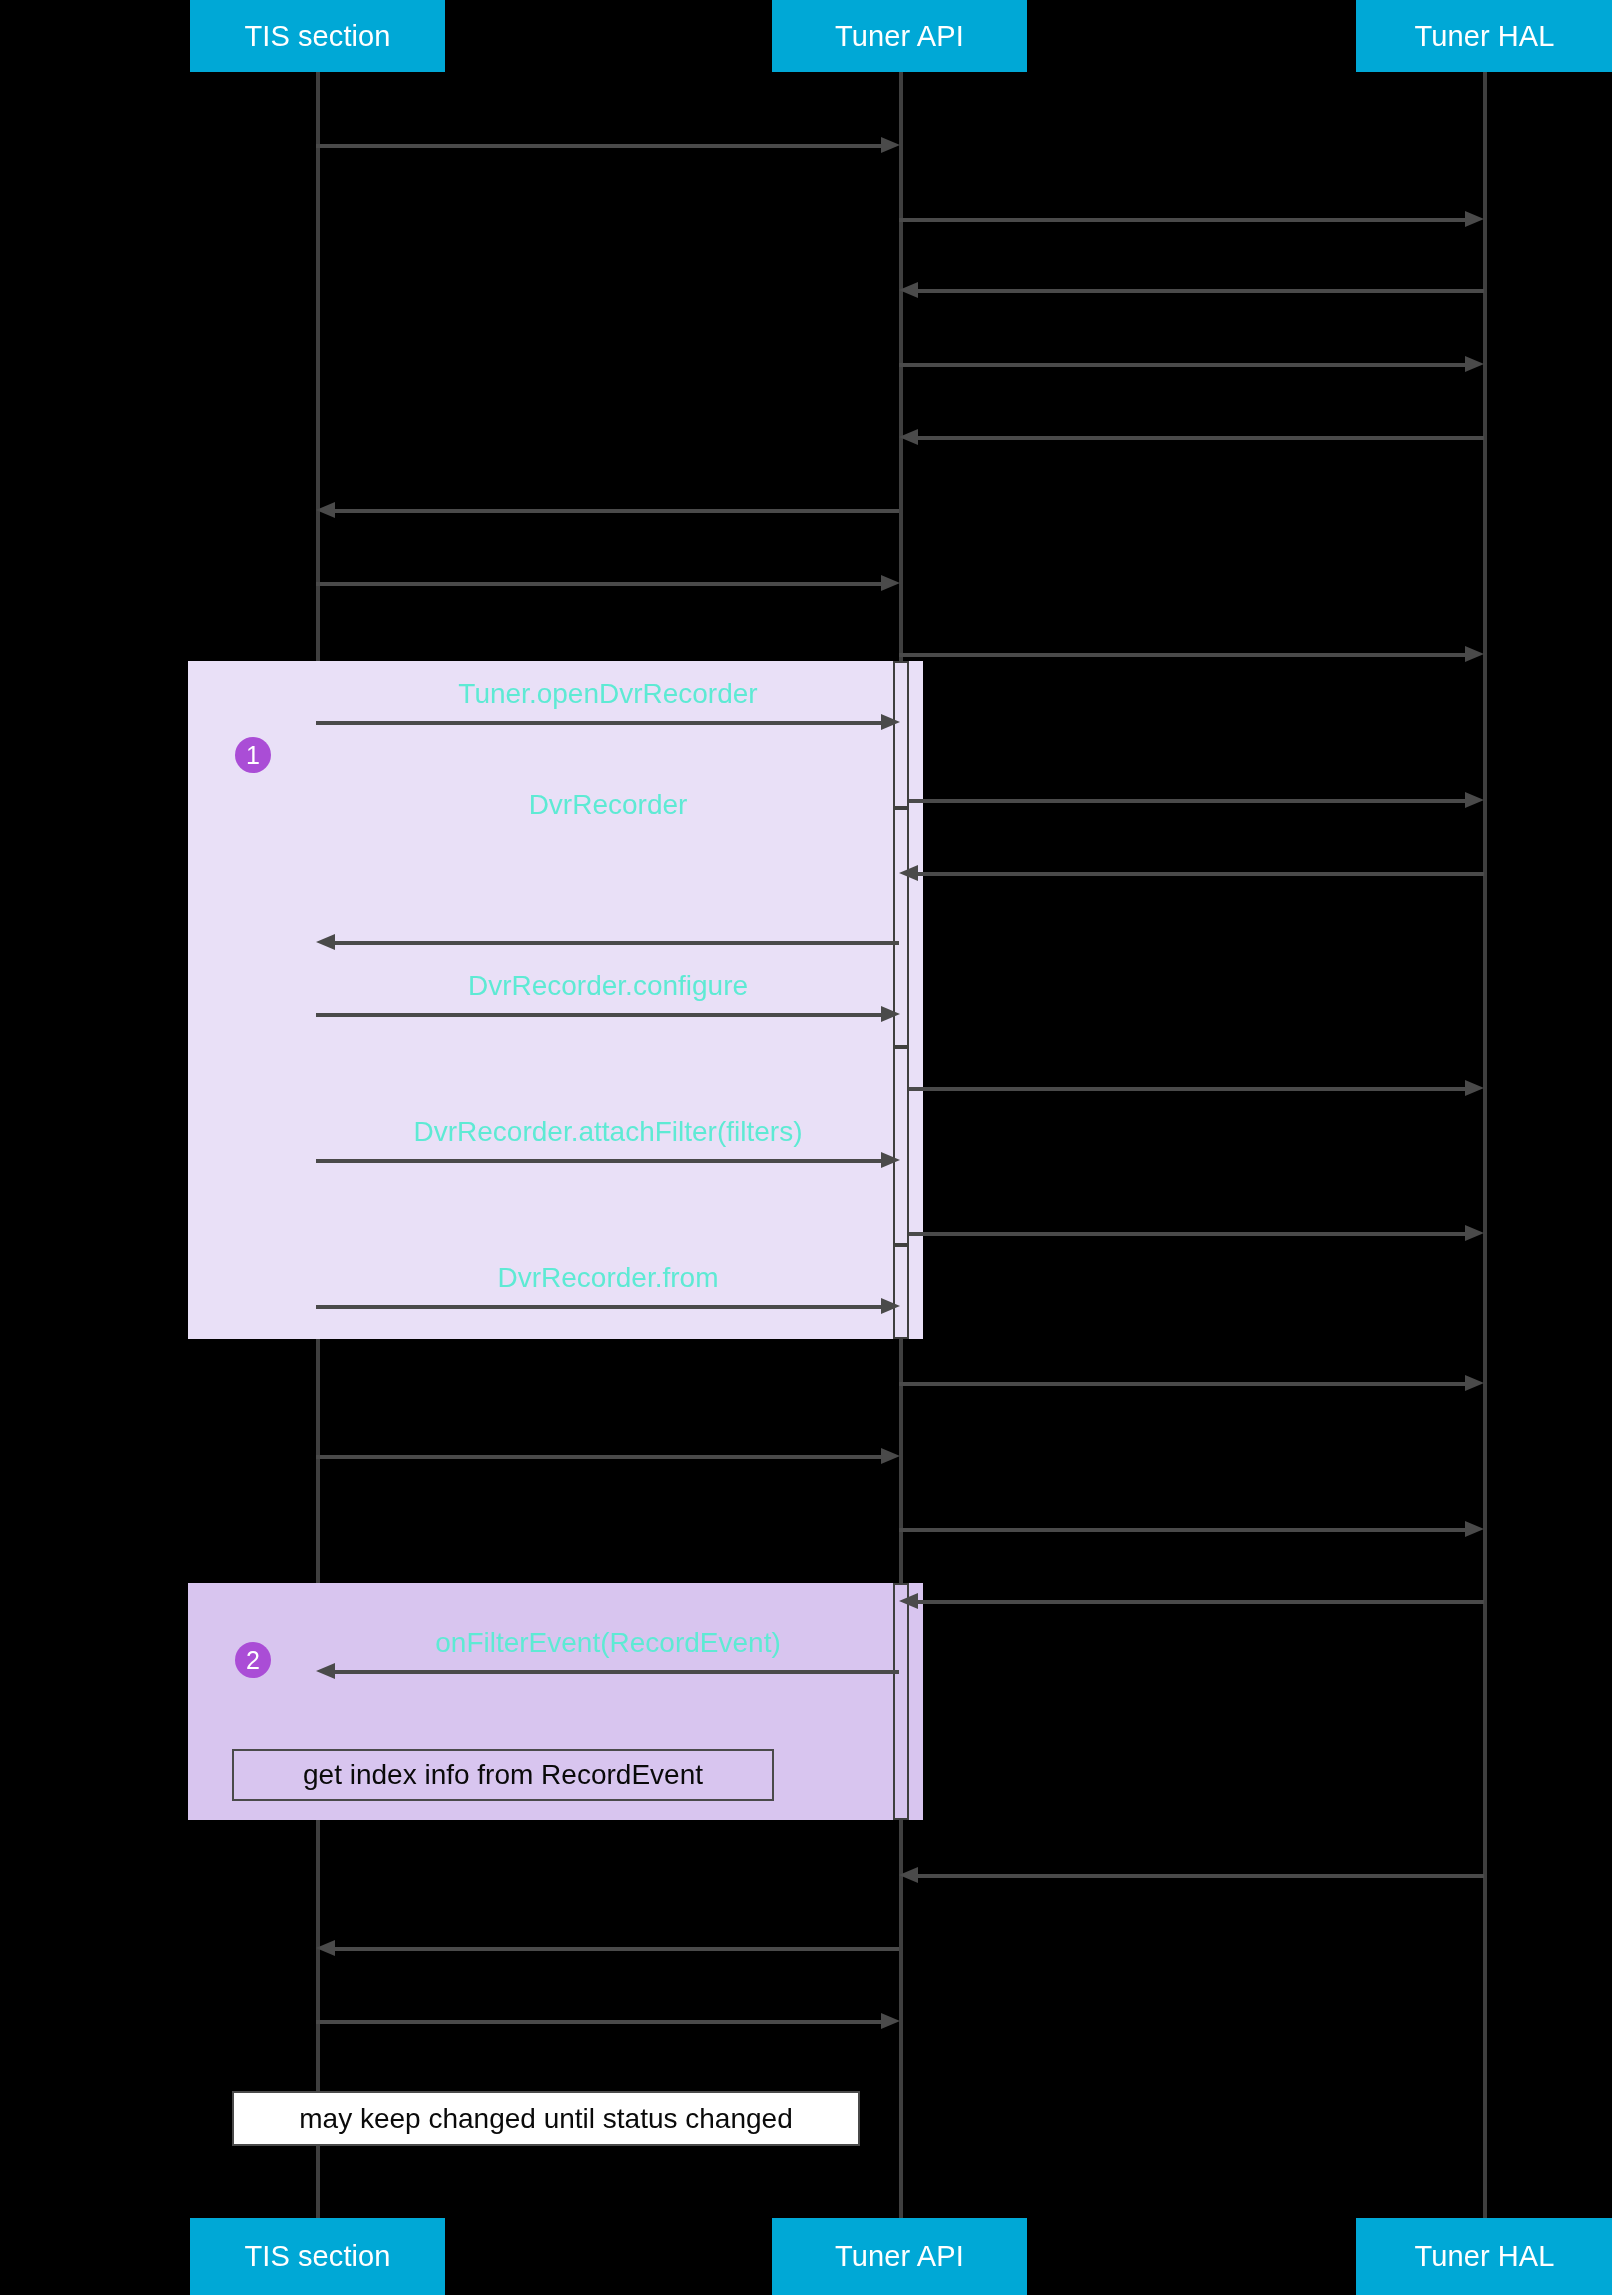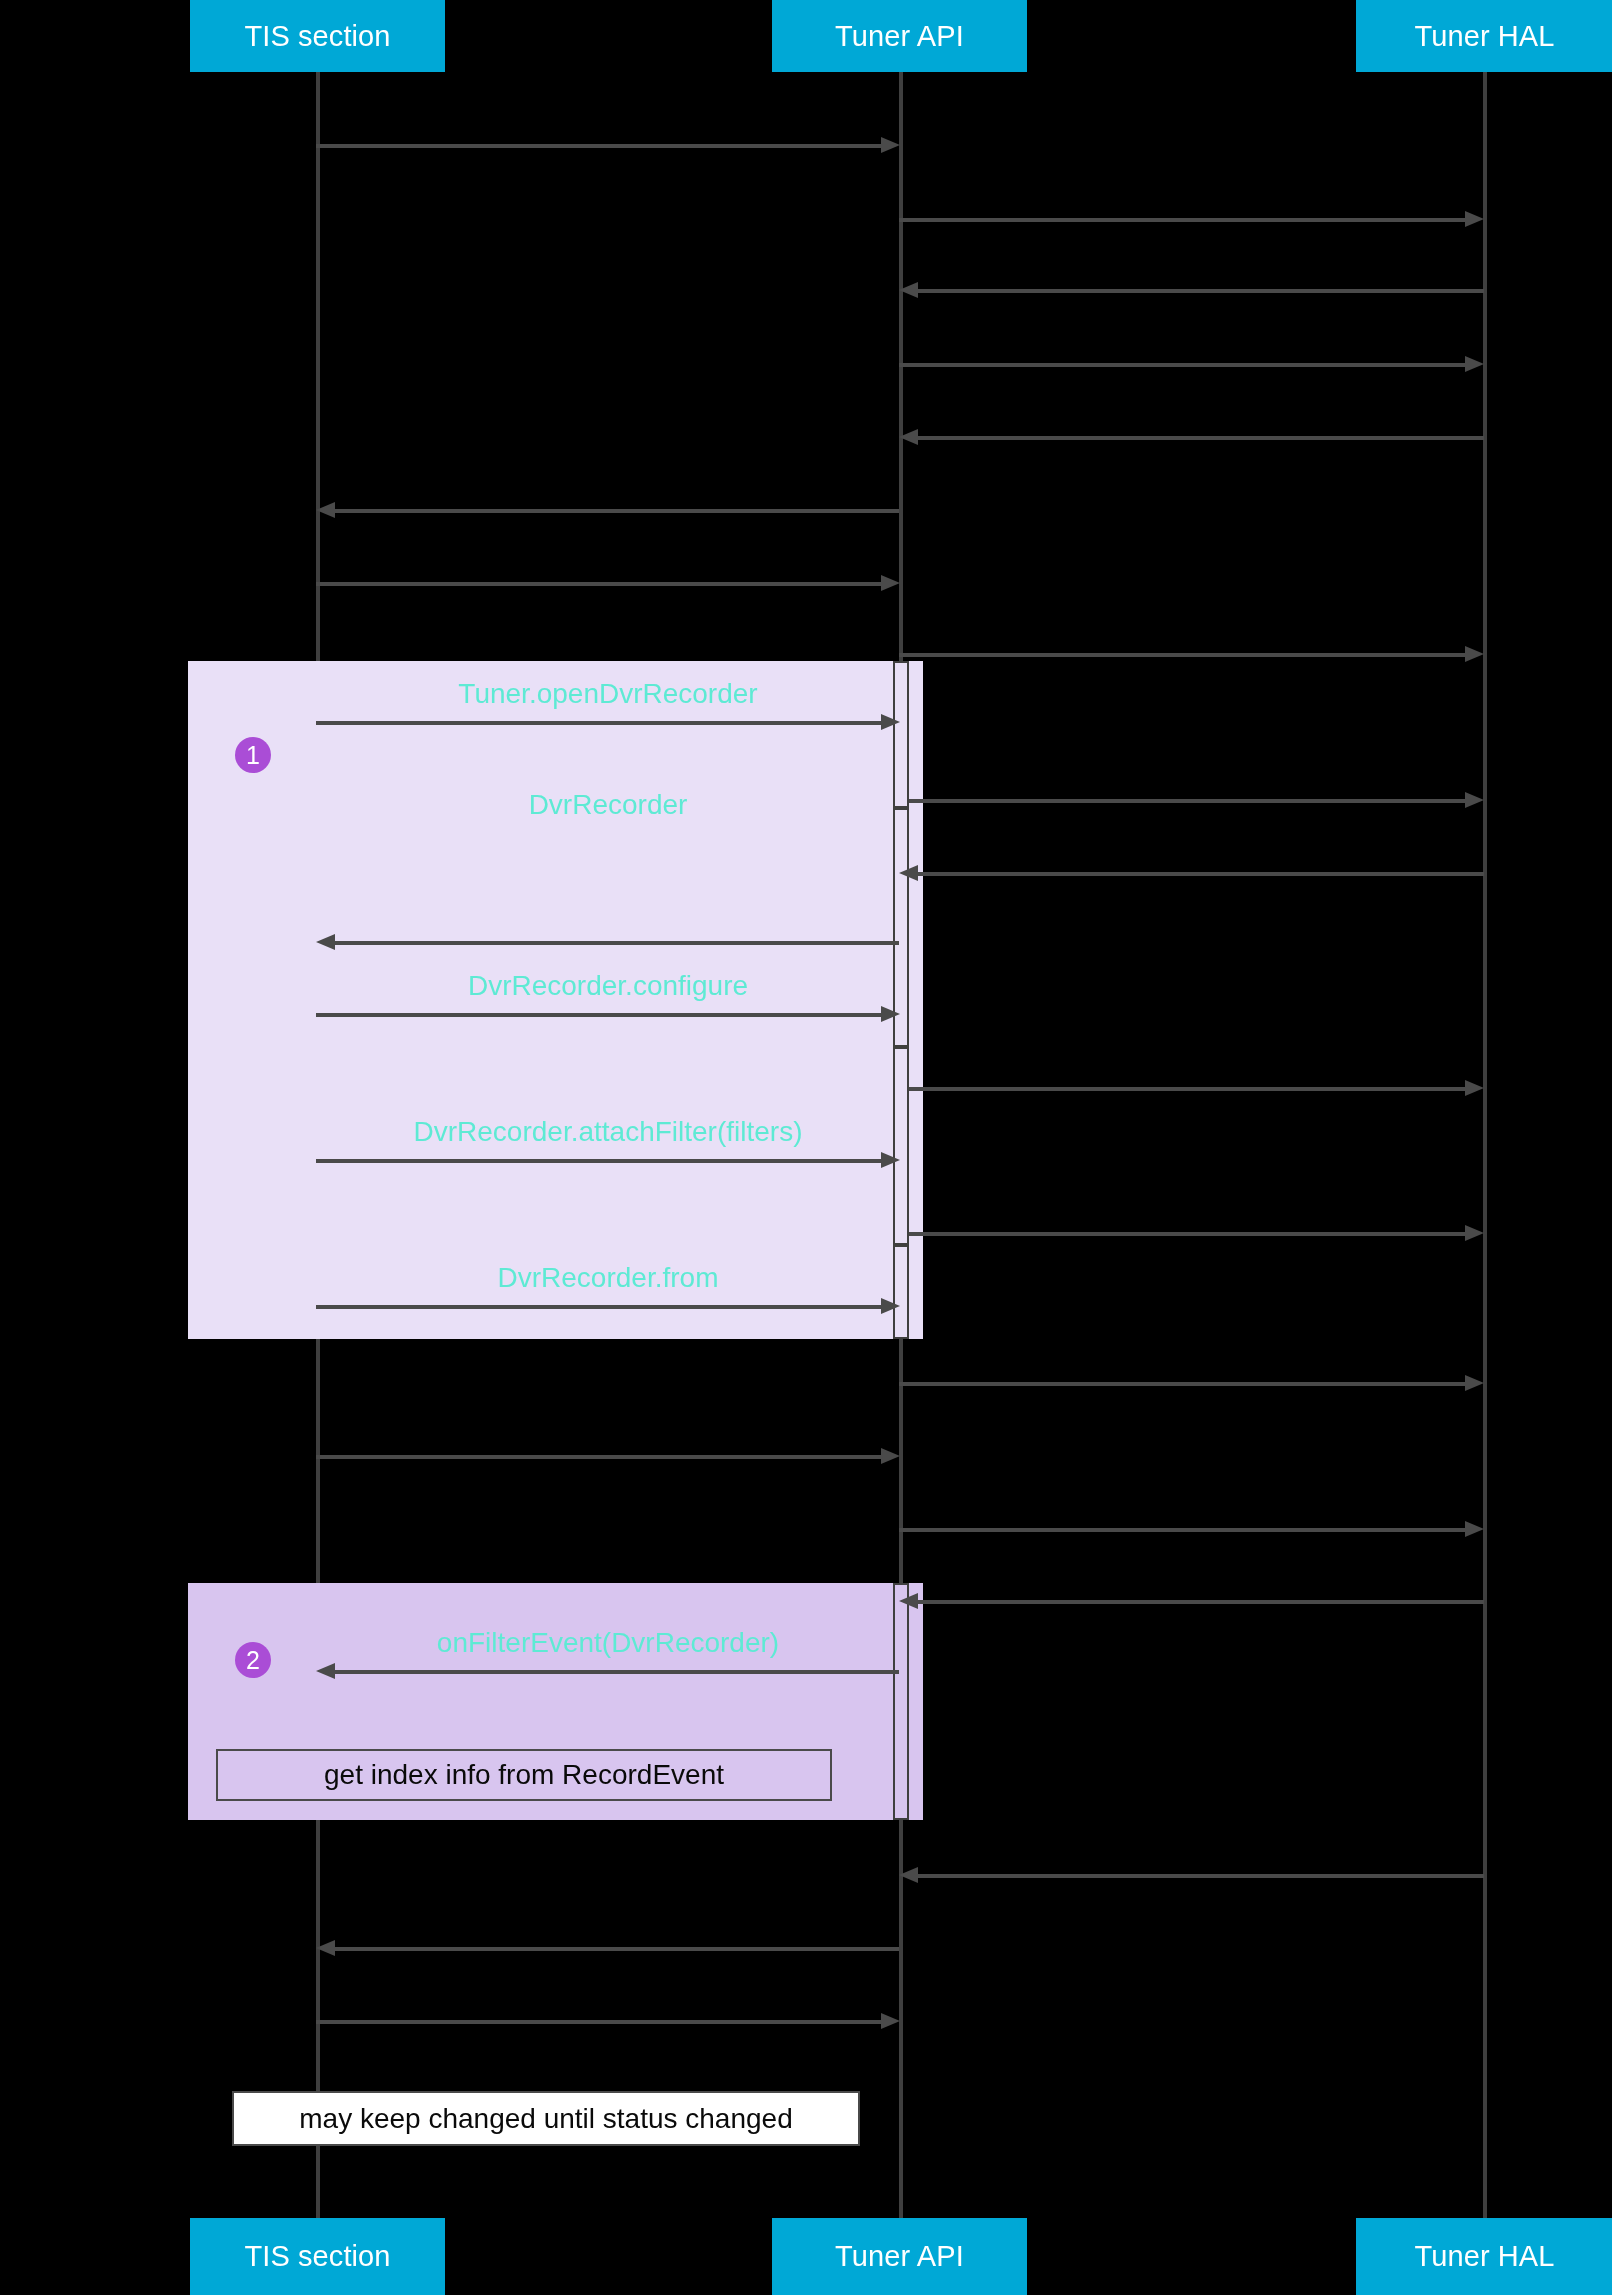--- a/index.html
+++ b/index.html
@@ -262,27 +262,27 @@
   <div class="msg" style="left:899px; top:1528px; width:585px;">
     <div class="msg-line" style="width:567px;"></div>
     <div class="msg-head right" style="left:566px;"></div>
   </div>
 
   <div class="msg" style="left:899px; top:1600px; width:585px;">
     <div class="msg-line" style="left:18px; width:567px;"></div>
     <div class="msg-head left" style="left:0px;"></div>
   </div>
 
-  <div class="msg-label" style="left:608px; top:1627px;">onFilterEvent(DvrRecorder)</div>
+  <div class="msg-label" style="left:608px; top:1627px;">onFilterEvent(RecordEvent)</div>
   <div class="msg" style="left:316px; top:1670px; width:584px;">
     <div class="msg-line" style="left:18px; width:565px;"></div>
     <div class="msg-head left" style="left:0px;"></div>
   </div>
 
-  <div class="note inline-note" style="left:216px; top:1749px; width:616px; height:52px;text-align:right;">
+  <div class="note inline-note" style="left:232px; top:1749px; width:542px; height:52px;text-align:right;">
     <span>get index info from RecordEvent</span>
   </div>
 
   <div class="msg" style="left:899px; top:1874px; width:585px;">
     <div class="msg-line" style="left:18px; width:567px;"></div>
     <div class="msg-head left" style="left:0px;"></div>
   </div>
 
   <div class="msg" style="left:316px; top:1947px; width:584px;">
     <div class="msg-line" style="left:18px; width:565px;"></div>

